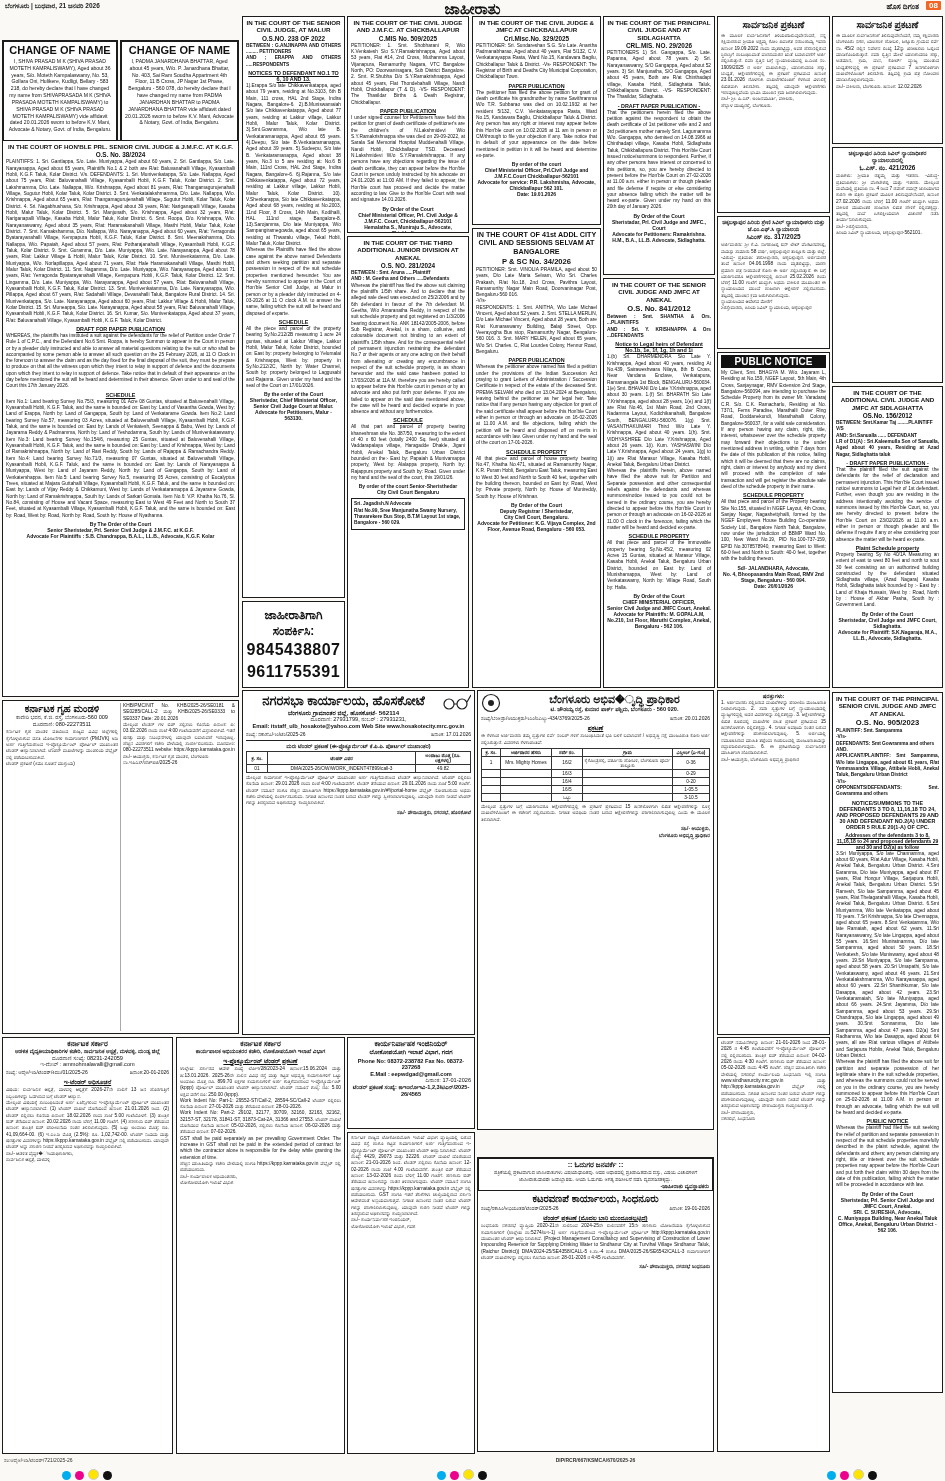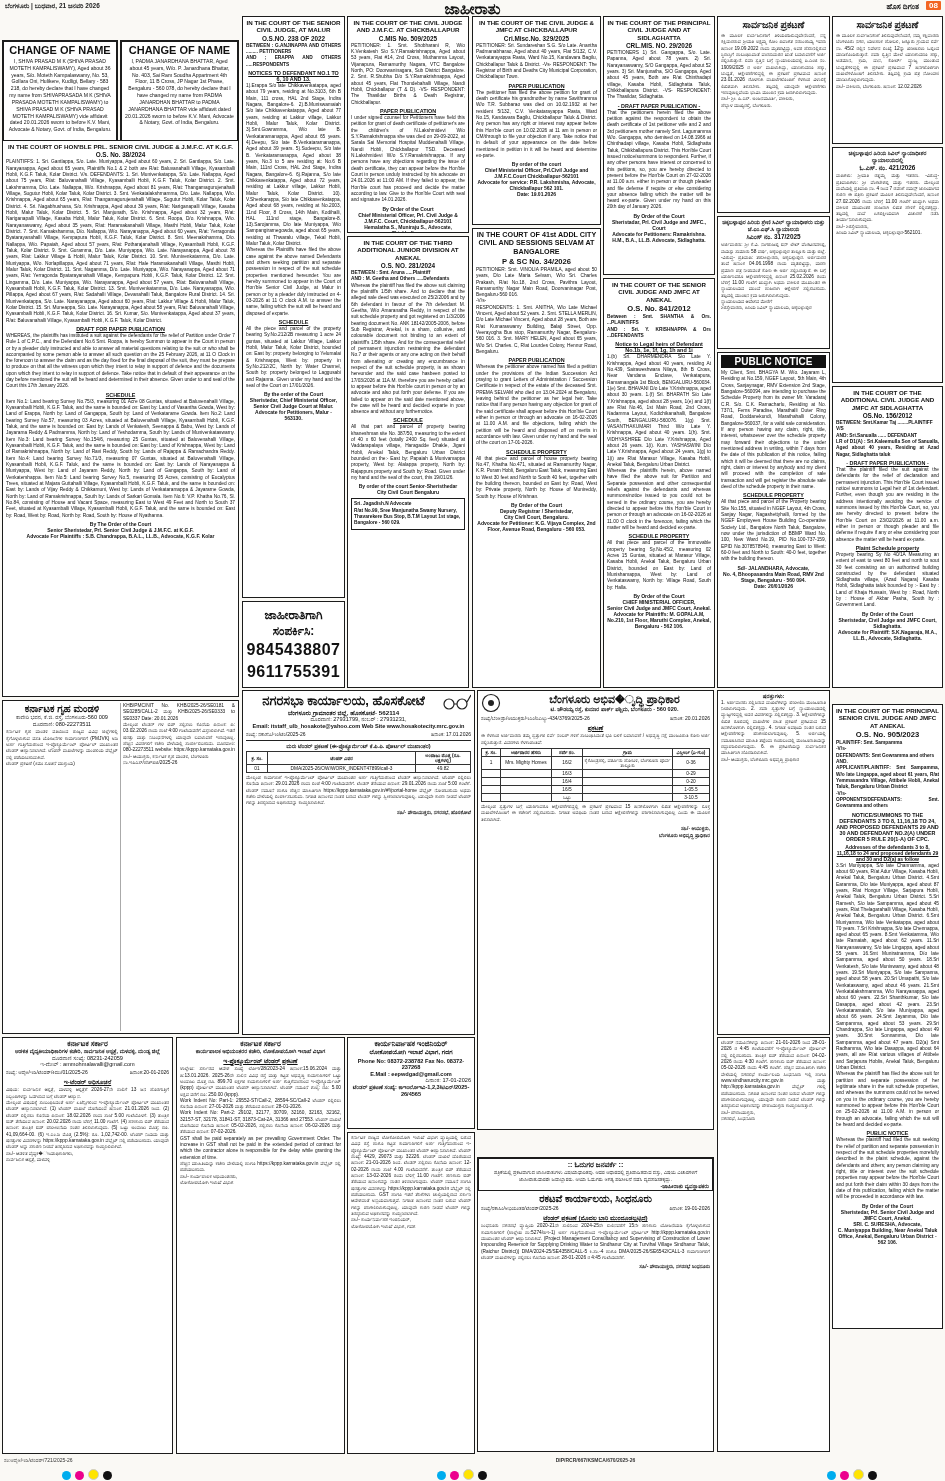--- a/index.html
+++ b/index.html
@@ -226,21 +226,21 @@
 LR of D1(A) : Sri.Kaleemulla Son of Sanualla, Aged about 40 years, Residing at Azad Nagar, Sidlaghatta taluk</div>
     <div class="sh">- DRAFT PAPER PUBLICATION -</div>
     <div class="b">That the plaintiff filed the suit against the defendants for the relief of declaration and permanent injunction. This Hon'ble Court issued notice/ summons to Legal heir of 1st defendant. Further, even though you are residing in the address intentionally avoiding the service of summons issued by this Hon'ble Court, so, you are hereby directed to present before the Hon'ble Court on 23/02/2026 at 11.00 a.m. either in person or though pleader and file defense if require if any or else considering your absence the matter will be heard ex-parte.</div>
     <div class="sh">Plaint Schedule property</div>
     <div class="b">Property bearing Sy No 40/1A Measuring an extent of east to west 80 feet and north to sout 30 feet consisting an un authorized building constructed by the defendant situated Sidlaghatta village, (Azad Nagara) Kasaba Hobli, Sidlaghatta taluk bounded by :- East by : Land of Khaja Hussain, West by : Road, North by : House of Akbar Pasha, South by : Government Land.</div>
     <div class="ft">By Order of the Court
 Sheristedar, Civil Judge and JMFC Court, Sidlaghatta.
 Advocate for Plaintiff: S.K.Nagaraja, M.A., LL.B., Advocate, Sidlaghatta.</div>
   </div>
 
-  <div class="box" style="left:832px;top:692px;width:111px;height:625px;margin-top:12px;">
+  <div class="box" style="left:832px;top:692px;width:111px;height:701px;">
     <div class="t t7">IN THE COURT OF THE PRINCIPAL SENIOR CIVIL JUDGE AND JMFC AT ANEKAL</div>
     <div class="case">O.S. No. 905/2023</div>
     <div class="b pre" style="font-weight:bold;">PLAINTIFF: Smt. Sampamma
 -V/s-
 DEFENDANTS: Smt Gowramma and others
 AND.
 APPLICANT/PLAINTIFF: Smt Sampamma, W/o late Lingappa, aged about 61 years, R/at Yemmasandra Village, Attibele Hobli, Anekal Taluk, Bengaluru Urban District
 -V/s-
 OPPONENTS/DEFENDANTS: Smt. Gowramma and others</div>
     <div class="sh" style="text-decoration:none;">NOTICE/SUMMONS TO THE DEFENDANTS 3 TO 8, 11,16,18 TO 24, AND PROPOSED DEFENDANTS 29 AND 30 AND DEFENDANT NO.2(A) UNDER ORDER 5 RULE 20(1-A) OF CPC.</div>
@@ -429,21 +429,21 @@
 ಲೋಕೋಪಯೋಗಿ ಇಲಾಖೆ ವಿಭಾಗ, ಗದಗ</div>
   </div>
 
   <div class="box thick" style="left:477px;top:1133px;width:237px;height:54px;">
     <div class="t t8">:: ಓದುಗರ ಜನವರ್ಕೆ ::</div>
     <div class="b2 ctr">ಪತ್ರಿಕೆಯಲ್ಲಿ ಪ್ರಕಟವಾಗುವ ಜಾಹೀರಾತುಗಳು ವಿಷಯಾಧಾರಿತವು. ಆದರ ಆಧಾರದಲ್ಲಿ ಪ್ರತಿಪಾದಿತವಾದ ವಸ್ತು, ವಿಷಯ ವಿಚಾರಗಳಿಗೆ ಜಾಹೀರಾತುದಾರರೇ ಜವಾಬ್ದಾರರು. ಆಯಾ ಓದುಗರು ಅಗತ್ಯ ಪರಿಶೀಲನೆ ನಡೆಸಿ ವ್ಯವಹರಿಸತಕ್ಕದ್ದು.</div>
     <div class="t6 rt" style="font-weight:bold;">-ಜಾಹೀರಾತು ವ್ಯವಸ್ಥಾಪಕರು</div>
   </div>
 
   <div class="box" style="left:477px;top:1190px;width:237px;height:262px;">
-    <div class="t t10">ರಕಟವೆ ಕಾರ್ಯಾಲಯ, ಸಿಂಧನೂರು</div>
+    <div class="t t10">ಕಟರವಣಪೆ ಕಾರ್ಯಾಲಯ, ಸಿಂಧನೂರು</div>
     <div style="display:flex;justify-content:space-between;font-size:5px;margin-top:1px;">
       <span>ಸಂಖ್ಯೆ/ನಕಾಸಿಂ/ಅಭಿಯಂತರ/ಟೆಂಡರ್/2025-26</span>
       <span>ದಿನಾಂಕ: 19-01-2026</span>
     </div>
     <div class="t t7" style="text-decoration:underline;margin:2px 0;">ಟೆಂಡರ್ ಪ್ರಕಟಣೆ (ಮೊದಲ ಬಾರಿ ಮುಂದೂಡಲ್ಪಟ್ಟಿದೆ)</div>
     <div class="b">ಸಿಂಧನೂರು ನಗರಸಭೆ ವ್ಯಾಪ್ತಿಯ 2020-21ನೇ ಸಾಲಿನಿಂದ 2024-25ನೇ ಸಾಲಿನವರೆಗೆ 15ನೇ ಹಣಕಾಸು ಯೋಜನೆಯಡಿ ಕೈಗೊಳ್ಳಲಾಗುವ ಕಾಮಗಾರಿಗಳಿಗೆ (ಉಲ್ಲೇಖ ಸಂ:5274/ಐಇ-1) ಅರ್ಹ ಗುತ್ತಿಗೆದಾರರಿಂದ ಇ-ಪ್ರೊಕ್ಯೂರ್ಮೆಂಟ್ ಪೋರ್ಟಲ್ http://kppp.karnataka.gov.in ಮುಖಾಂತರ ಟೆಂಡರ್ ಆಹ್ವಾನಿಸಲಾಗಿದೆ. (Project Management Consultancy and Supervising of Construction of Lower Impounding Reservoir for Supplying Drinking Water to Sindhanur City at Turvihal Village Sindhanur Taluk, (Raichur District)) DMA/2024-25/SE4358/CALL-5 ಕಿ.ಸಂ.-4 ಹಾಗೂ DMA/2025-26/SE6542/CALL-3 ಕಾಮಗಾರಿಗಳಿಗೆ ಟೆಂಡರ್ ದಾಖಲೆಗಳನ್ನು ಸಲ್ಲಿಸಲು ಕೊನೆಯ ದಿನಾಂಕ: 28-01-2026 ರ 4:45 ಗಂಟೆಯವರೆಗೆ.</div>
     <div class="ft rt" style="text-align:right;">ಸಹಿ/- ಪೌರಾಯುಕ್ತರು, ನಗರಸಭೆ ಸಿಂಧನೂರು</div>
   </div>
 
   <div class="box" style="left:717px;top:1037px;width:113px;height:415px;">

